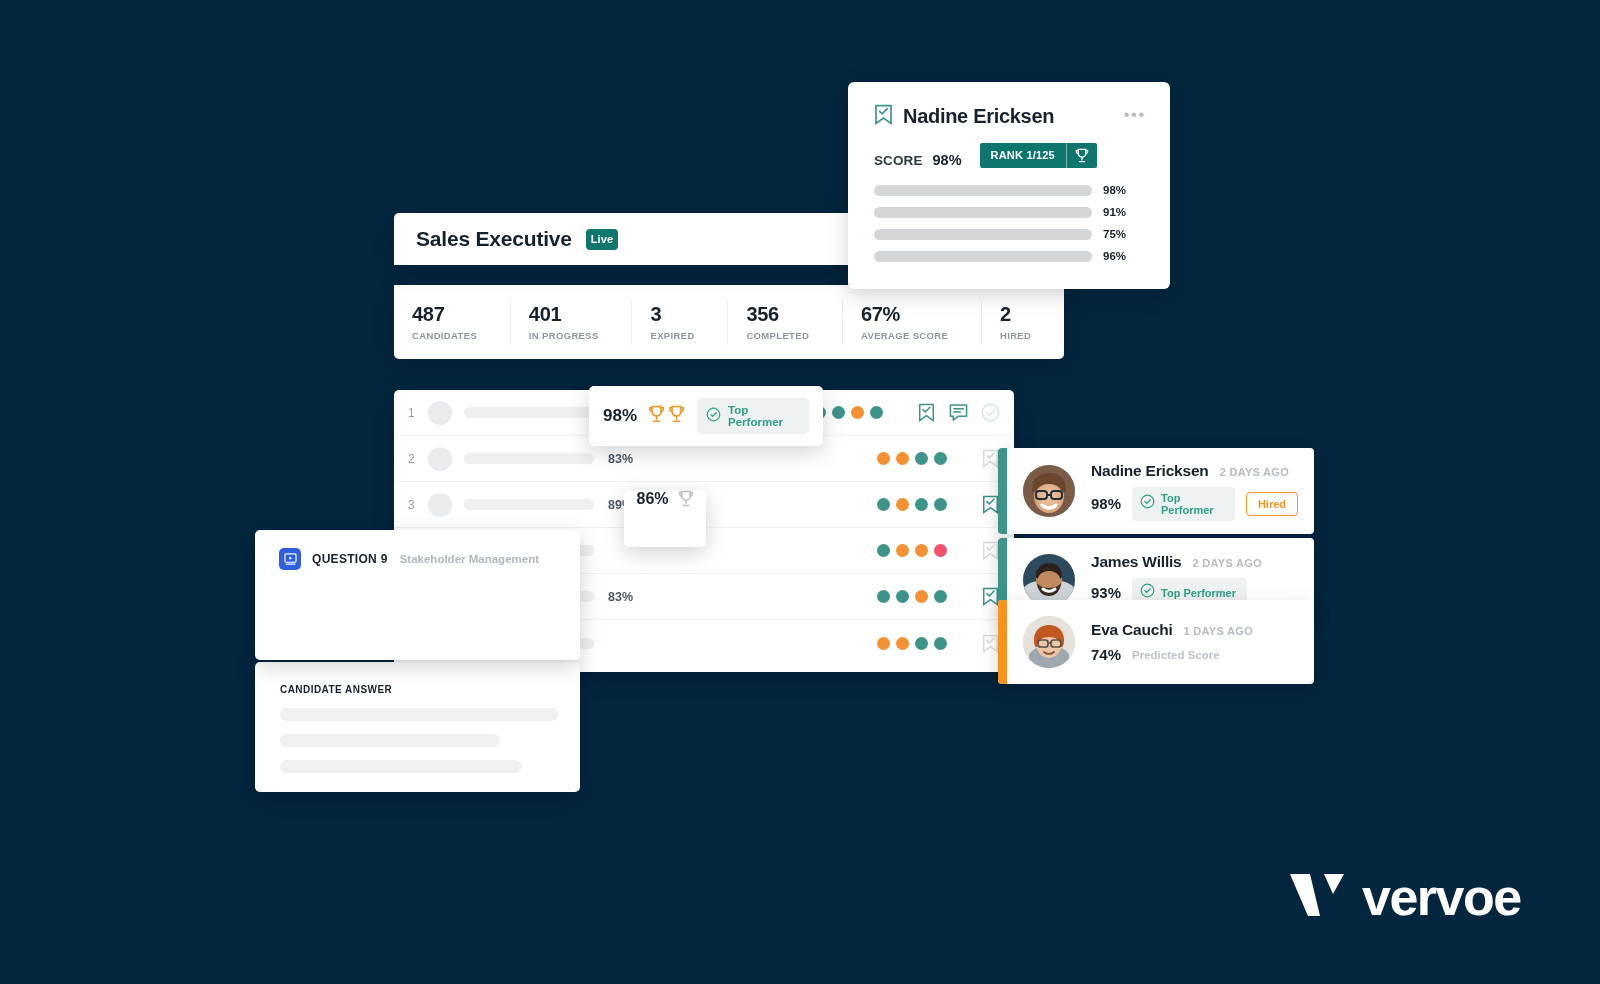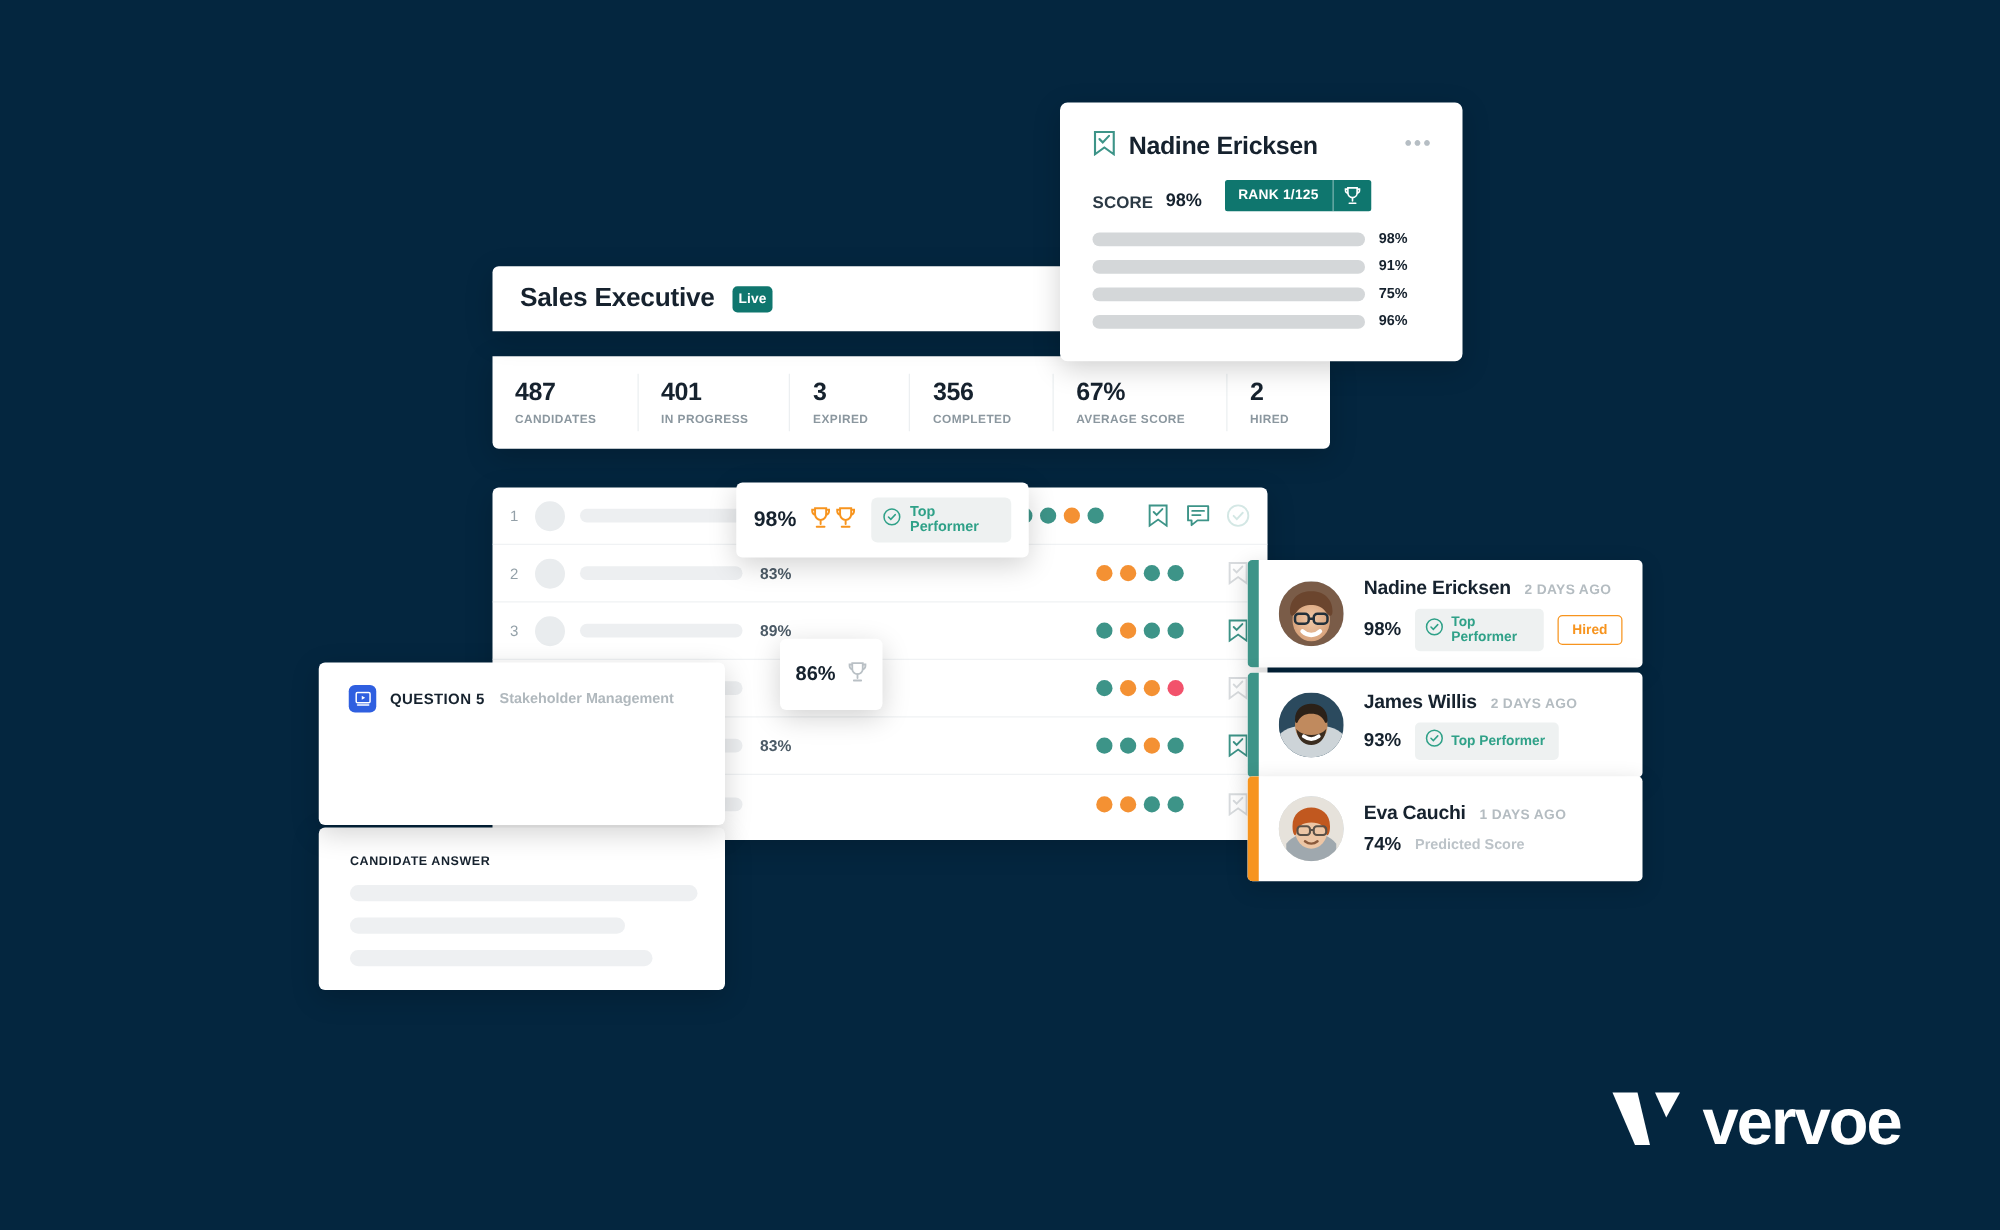--- a/index.html
+++ b/index.html
@@ -168,23 +168,23 @@
   #tooltip-98 .trophies { display: flex; gap: 3px; margin-left: 11px; }
   .tp-pill {
     margin-left: 12px; background: #eef1f1; border-radius: 5px;
     display: flex; align-items: center; gap: 7px;
     padding: 6px 12px 6px 9px;
   }
   .tp-pill .tpl { font-size: 11.5px; font-weight: bold; color: #2fa188; }
 
   
   #tooltip-86 {
-    left: 624px; top: 511px; width: 82px; height: 57px;
+    left: 624px; top: 490px; width: 82px; height: 57px;
     border-radius: 5px;
-    display: flex; align-items: center; justify-content: center; gap: 9px;
+    display: flex; align-items: flex-start; justify-content: center; gap: 9px;
     z-index: 7;
   }
   #tooltip-86 .pct { font-size: 16px; font-weight: bold; color: #16222e; }
 
   
   #question-card {
     left: 255px; top: 530px; width: 325px; height: 130px;
     border-radius: 5px;
     padding: 18px 22px 0 24px;
     z-index: 8;
@@ -250,21 +250,21 @@
   .cc-pill .t { font-size: 11px; font-weight: bold; color: #2fa188; }
   .hired-badge {
     margin-left: 11px; border: 1.5px solid #f7941e; color: #f7941e;
     font-size: 11px; font-weight: bold; border-radius: 4px;
     padding: 5px 11px 5px;
   }
   .cc-pred { margin-left: 11px; font-size: 11.5px; font-weight: bold; color: #bcc3c8; }
 
   #cand-1 { left: 998px; top: 448px; width: 316px; height: 86px; }
   #cand-2 { left: 998px; top: 538px; width: 316px; height: 84px; }
-  #cand-3 { left: 998px; top: 621px; width: 316px; height: 84px; }
+  #cand-3 { left: 998px; top: 600px; width: 316px; height: 84px; }
 
   
   #logo {
     position: absolute; left: 1286px; top: 864px;
     display: flex; align-items: center; gap: 14px;
     z-index: 10;
   }
   #logo .wordmark {
     color: #ffffff; font-size: 52px; font-weight: bold;
     letter-spacing: -1.5px; line-height: 1;
@@ -529,21 +529,21 @@
 
   <div class="card" id="question-card">
     <div class="qhdr">
       <span class="q-icon">
         <svg width="13" height="12" viewBox="0 0 14 13" fill="none">
           <rect x="1" y="1" width="12" height="9" rx="1.2" stroke="#fff" stroke-width="1.3"></rect>
           <path d="M5.8 3.9l3 1.7-3 1.7V3.9z" fill="#fff"></path>
           <path d="M2.2 12h9.6" stroke="#fff" stroke-width="1.3" stroke-linecap="round"></path>
         </svg>
       </span>
-      <span class="qnum">QUESTION 5</span>
+      <span class="qnum">QUESTION 9</span>
       <span class="qcat">Stakeholder Management</span>
     </div>
   </div>
 
   <div class="card" id="answer-card">
     <div class="alabel">CANDIDATE ANSWER</div>
     <div id="answer-sk">
         <div class="ans-sk" style="width: 100%;"></div>
         <div class="ans-sk" style="width: 79%;"></div>
         <div class="ans-sk" style="width: 87%;"></div>

